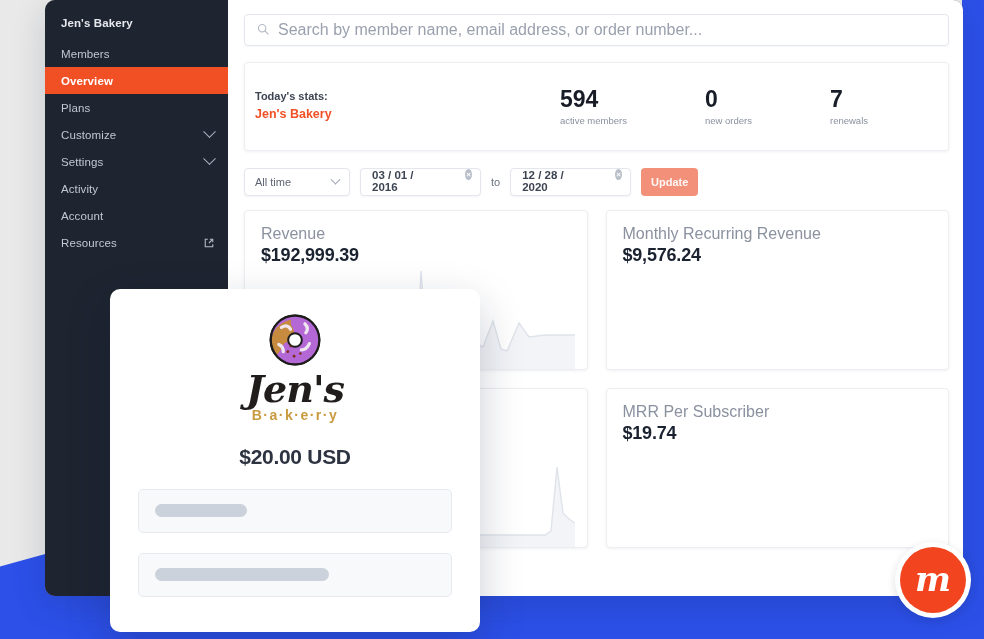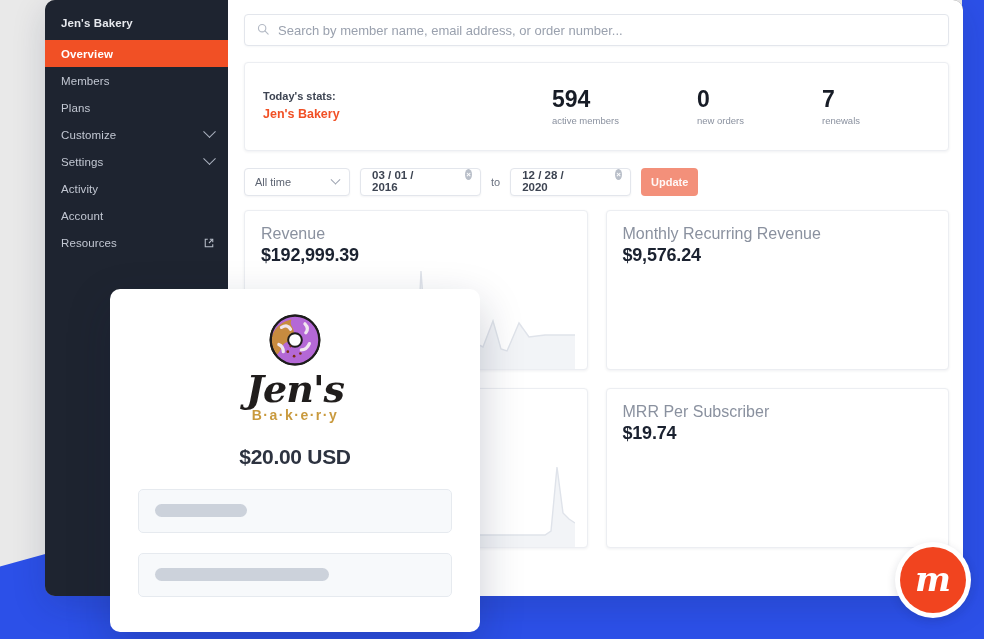--- a/index.html
+++ b/index.html
@@ -106,39 +106,39 @@
     border-radius: 4px;
     background: #fff;
     display: flex;
     align-items: center;
     padding: 0 12px;
     gap: 9px;
     box-shadow: 0 1px 2px rgba(30,40,70,.04);
   }
   .search-bar input {
     border: none; outline: none;
-    font-size: 13px;
+    font-size: 16px;
     color: #5d6472;
     width: 100%;
     font-family: "Liberation Sans", sans-serif;
     background: transparent;
   }
   .search-bar input::placeholder { color: #9aa1ae; }
 
   
   .stats-card {
     margin-top: 16px;
     height: 89px;
     background: #fff;
     border: 1px solid #eceef2;
     border-radius: 4px;
     box-shadow: 0 1px 3px rgba(30,40,70,.07);
     display: flex;
     align-items: center;
-    padding: 0 18px;
+    padding: 0 10px;
   }
   .stats-title { font-size: 11px; font-weight: bold; color: #3d4452; line-height: 1.55; }
   .stats-title .brandname { color: #f15025; font-size: 12.5px; }
   .stat-group { display: flex; flex: 1; justify-content: flex-end; gap: 78px; padding-right: 70px; }
   .stat { }
   .stat-num { font-size: 23px; font-weight: bold; color: #171c26; line-height: 1.12; }
   .stat-lbl { font-size: 9.5px; color: #8a919f; margin-top: 2px; }
 
   
   .filter-row {
@@ -290,25 +290,25 @@
 <div id="bg-gray"></div>
 <div id="bg-blue-diag"></div>
 <div id="bg-blue-bottom"></div>
 <div id="bg-blue-right"></div>
 
 <div id="app-window">
 
   <nav id="sidebar">
     <div class="brand">Jen's Bakery</div>
 
+    <div class="nav-item">
+      <span class="nav-label">Members</span>
+    </div>
     <div class="nav-item active">
       <span class="nav-label">Overview</span>
-    </div>
-    <div class="nav-item">
-      <span class="nav-label">Members</span>
     </div>
     <div class="nav-item">
       <span class="nav-label">Plans</span>
     </div>
     <div class="nav-item">
       <span class="nav-label">Customize</span>
       <span class="chev"></span>
     </div>
     <div class="nav-item">
       <span class="nav-label">Settings</span>

